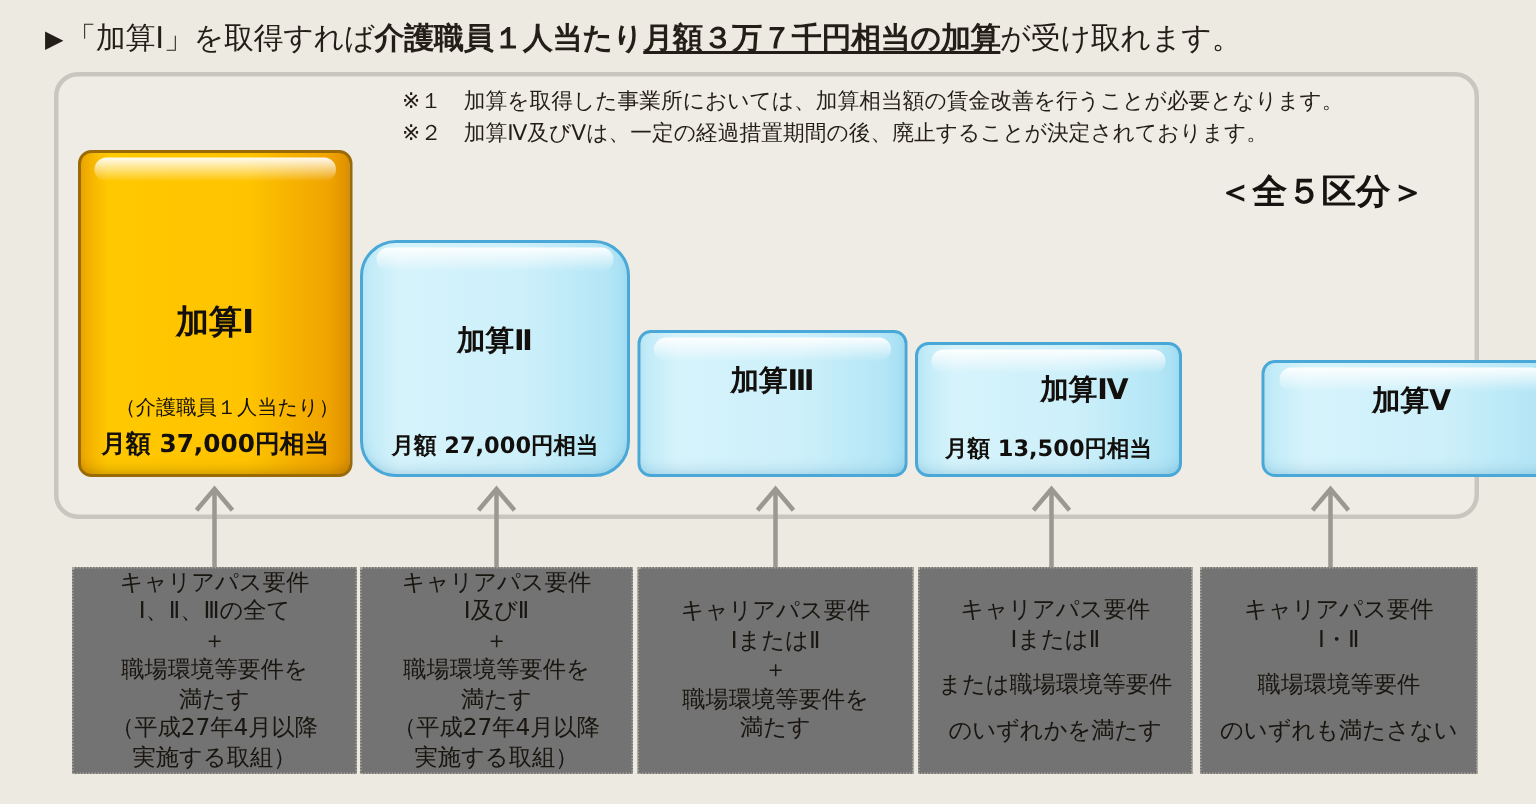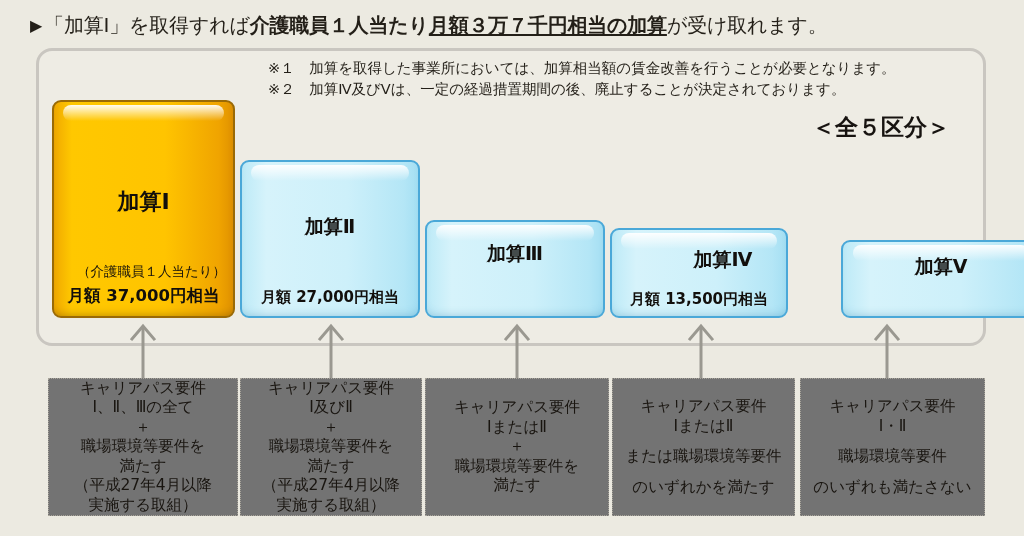--- a/index.html
+++ b/index.html
@@ -111,26 +111,26 @@
 
   <div class="notes">
     <div class="mk">※１　加算を取得した事業所においては、加算相当額の賃金改善を行うことが必要となります。</div>
     <div class="mk">※２　加算Ⅳ及びⅤは、一定の経過措置期間の後、廃止することが決定されております。</div>
   </div>
 
   <div class="zenku">＜全５区分＞</div>
 
   <div class="bar bar-orange" style="left:52px;top:100px;width:183px;height:218px;">
     <div class="gloss"></div>
-    <div class="title" style="top:85px;font-size:22px;">加算Ⅰ</div>
+    <div class="title" style="top:98px;font-size:22px;">加算Ⅰ</div>
     <div class="sub1" style="top:161px;font-size:13.5px;">（介護職員１人当たり）</div>
     <div class="sub2" style="top:183px;font-size:16.5px;">月額 37,000円相当</div>
   </div>
 
-  <div class="bar bar-blue" style="left:240px;top:160px;width:180px;height:158px;">
+  <div class="bar bar-blue" style="left:240px;top:160px;width:180px;height:158px;border-radius:24px;">
     <div class="gloss"></div>
     <div class="title" style="top:52px;font-size:19px;">加算Ⅱ</div>
     <div class="sub2" style="top:126px;font-size:15px;">月額 27,000円相当</div>
   </div>
 
   <div class="bar bar-blue" style="left:425px;top:220px;width:180px;height:98px;">
     <div class="gloss"></div>
     <div class="title" style="top:19px;font-size:19px;">加算Ⅲ</div>
   </div>
 

